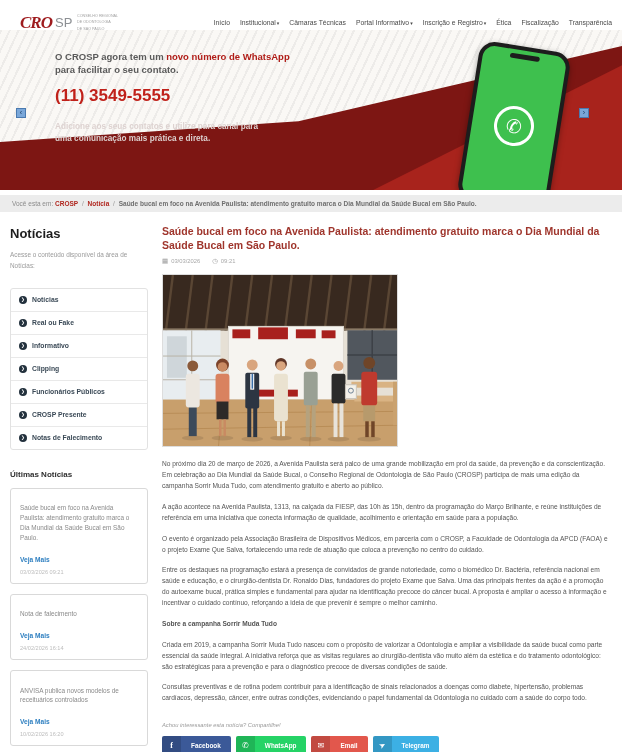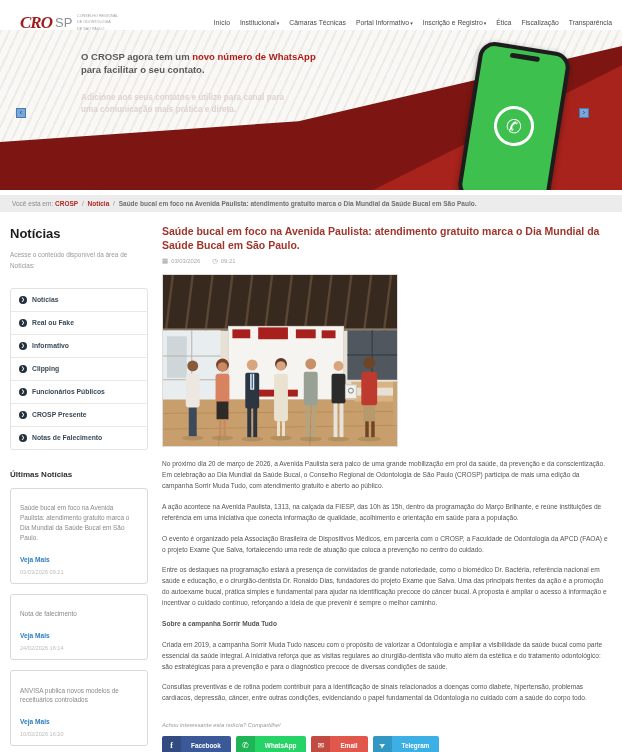--- a/index.html
+++ b/index.html
@@ -24,21 +24,21 @@
            white-space:nowrap; }
   .nav .caret { font-size:5px; color:#4a4a4a; margin-left:1px; }
 
   
   .hero { position:relative; height:160px; overflow:hidden; background:#faf8f5;
           background-image:repeating-linear-gradient(115deg, rgba(0,0,0,0.05) 0 2px, transparent 2px 8px); }
   .hero-maroon { position:absolute; inset:0; background:#7d1613;
                  clip-path:polygon(0 70%, 48% 57%, 100% 10%, 100% 100%, 0 100%); }
   .hero-red { position:absolute; inset:0; background:#a8231c;
               clip-path:polygon(60% 100%, 100% 22%, 100% 100%); }
-  .hero-copy { position:absolute; left:55px; top:20px; width:235px; z-index:3;margin-left:26px; }
+  .hero-copy { position:absolute; left:55px; top:20px; width:235px; z-index:3; }
   .hero-line { margin:0; font-size:9.5px; line-height:1.4; color:#5a5a5a; font-weight:bold; }
   .hero-line .hl { color:#b01d18; }
   .hero-phone-num { margin:9px 0 0; font-size:17px; font-weight:bold; color:#c0211a; }
   .hero-sub { margin:15px 0 0; font-size:8.2px; line-height:1.5; color:#ddd2d0; width:220px; font-weight:bold;}
   .phone-mock { position:absolute; right:62px; top:16px; width:92px; height:160px;
                 background:#3ec04e; border:4px solid #1d1d1d; border-radius:16px;
                 transform:rotate(9deg); z-index:2; box-shadow:0 2px 6px rgba(0,0,0,.35); }
   .phone-notch { width:30px; height:5px; background:#1d1d1d; border-radius:3px; margin:4px auto 0; }
   .wa-badge { position:absolute; top:50%; left:50%; transform:translate(-50%,-50%);
               width:40px; height:40px; border:3px solid #fff; border-radius:50%;
@@ -121,20 +121,21 @@
     <a><span>Fiscalização</span></a>
     <a><span>Transparência</span></a>
   </nav>
 </header>
 
 <section class="hero">
   <div class="hero-maroon"></div>
   <div class="hero-red"></div>
   <div class="hero-copy">
     <p class="hero-line"><span>O CROSP agora tem um </span><span class="hl">novo número de WhatsApp</span><span> para facilitar o seu contato.</span></p>
+    <p class="hero-phone-num">(11) 3549-5555</p>
     <p class="hero-sub">Adicione aos seus contatos e utilize para canal para uma comunicação mais prática e direta.</p>
   </div>
   <div class="phone-mock">
     <div class="phone-notch"></div>
     <div class="wa-badge">✆</div>
   </div>
   <button class="car-arrow car-prev">‹</button>
   <button class="car-arrow car-next">›</button>
 </section>
 

